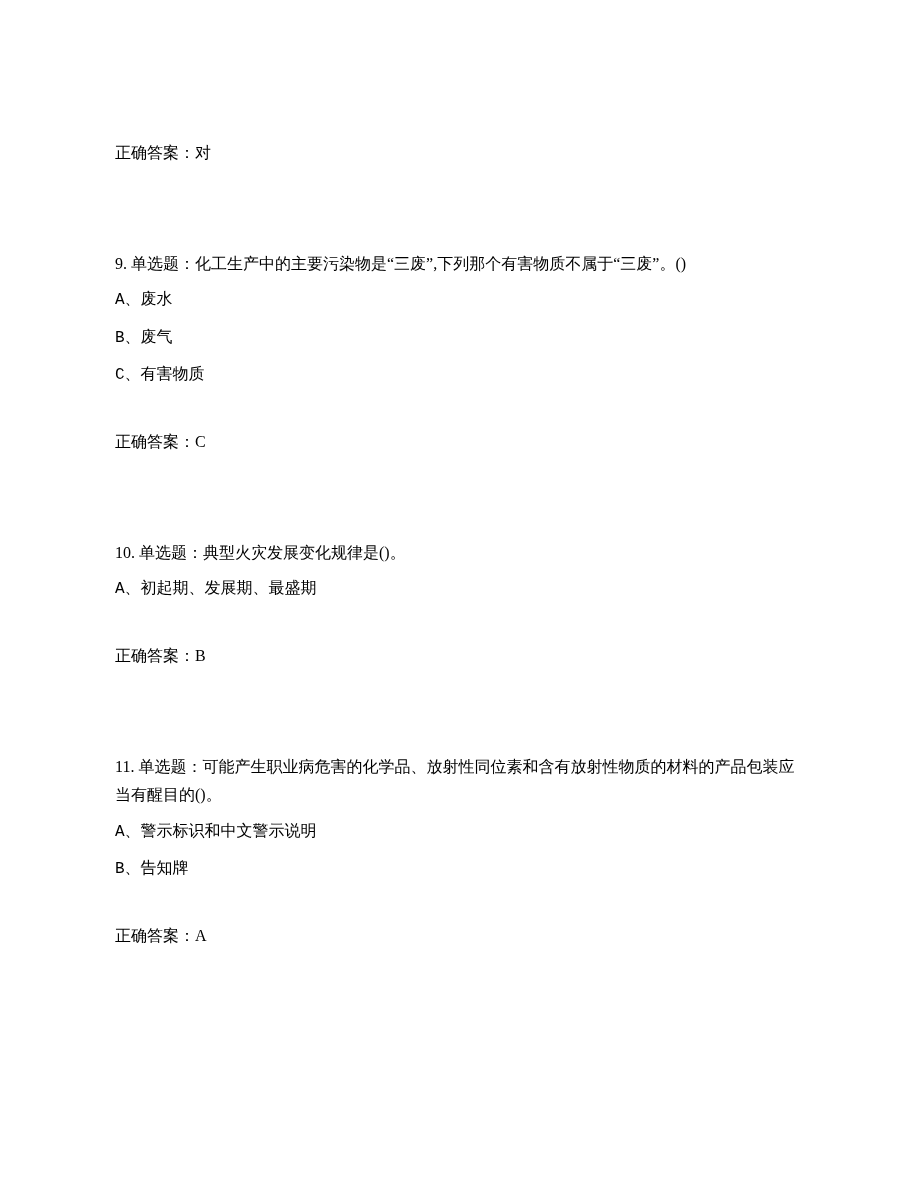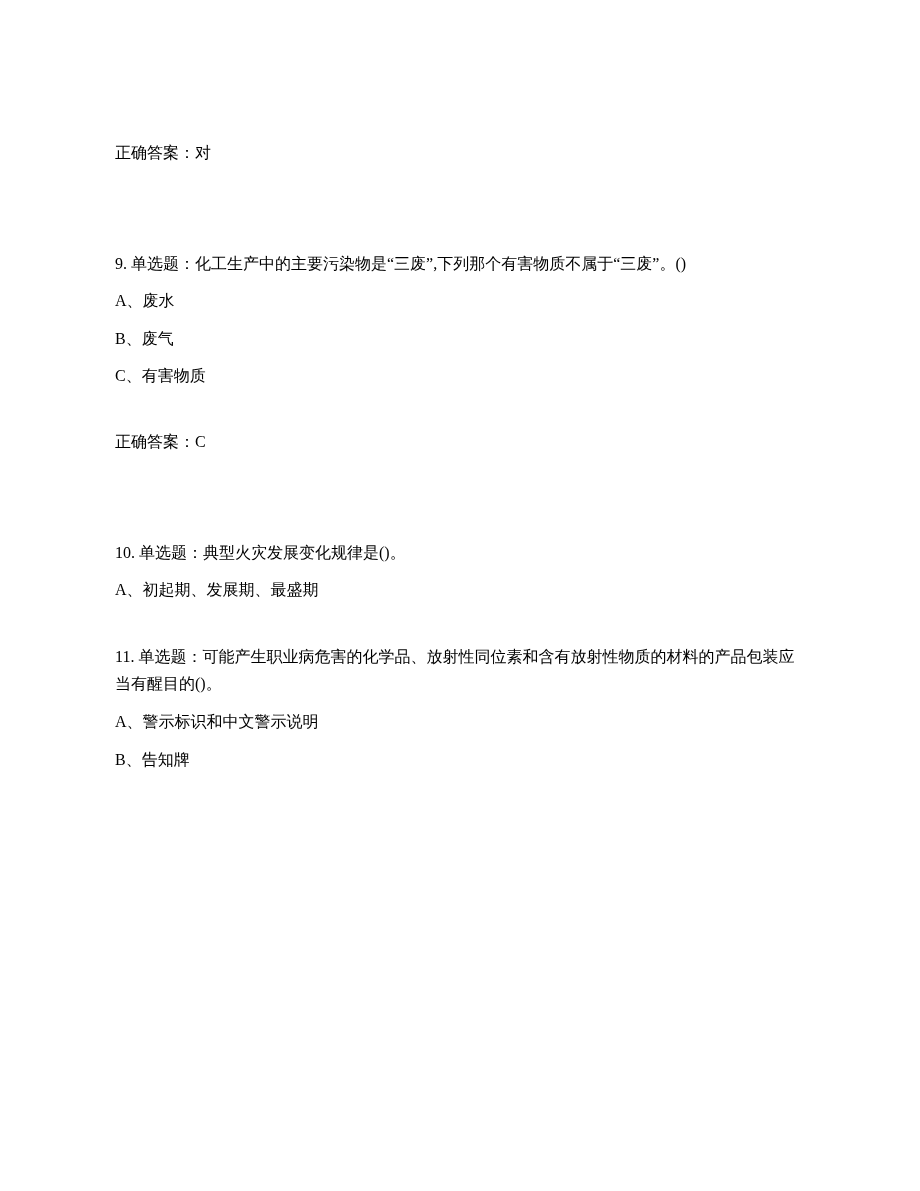--- a/index.html
+++ b/index.html
@@ -21,20 +21,21 @@
       margin-bottom: 85px;
     }
     .question-block {
       margin-bottom: 40px;
     }
     .question-text {
       margin-bottom: 12px;
     }
     .option {
       margin-bottom: 12px;
+      font-family: Liberation Mono, monospace;
     }
     .answer {
       margin-top: 40px;
       margin-bottom: 85px;
     }
     .question-11 .question-text {
       line-height: 1.7;
     }
   </style>
 </head>
@@ -64,26 +65,32 @@
 </div>
 
 <div class="question-block">
   <div class="question-text">
     <span>10.</span>
     <span>单选题：</span><span>典型火灾发展变化规律是()。</span>
   </div>
   <div class="option">
     <span>A、</span><span>初起期、发展期、最盛期</span>
   </div>
+  <div class="answer">
+    <span>正确答案：</span><span>B</span>
+  </div>
 </div>
 
 <div class="question-block question-11">
   <div class="question-text">
     <span>11.</span>
     <span>单选题：</span><span>可能产生职业病危害的化学品、放射性同位素和含有放射性物质的材料的产品包装应当有醒目的()。</span>
   </div>
   <div class="option">
     <span>A、</span><span>警示标识和中文警示说明</span>
   </div>
   <div class="option">
     <span>B、</span><span>告知牌</span>
   </div>
+  <div class="answer">
+    <span>正确答案：</span><span>A</span>
+  </div>
 </div>
 
 </body></html>

